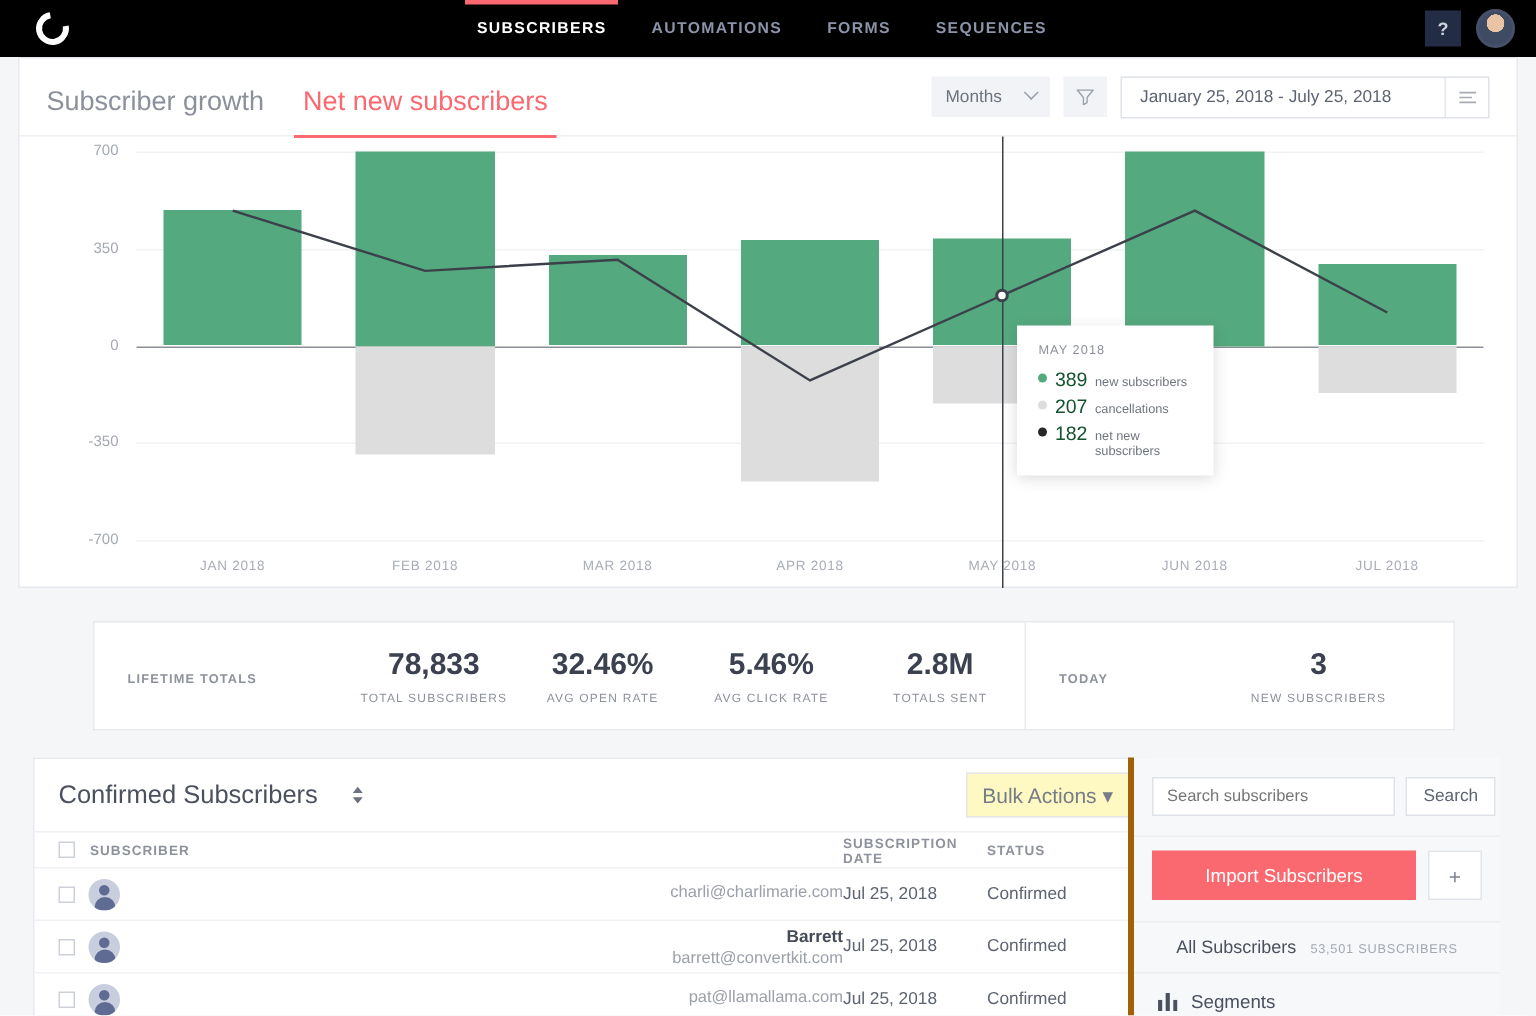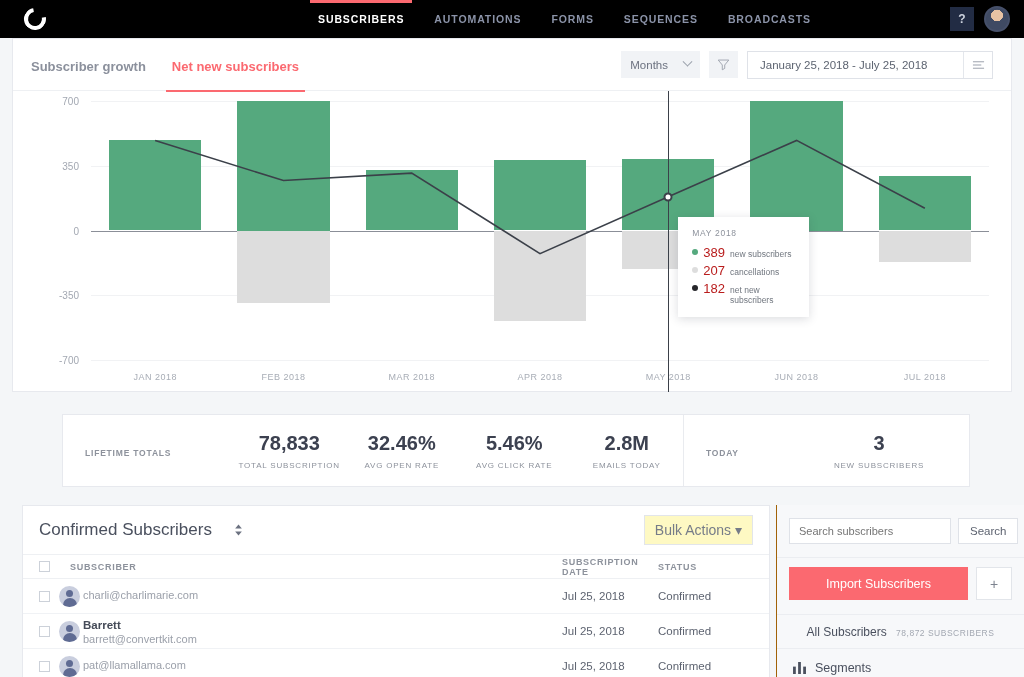--- a/index.html
+++ b/index.html
@@ -50,22 +50,22 @@
   
   .chart-card {
     position: absolute; top: 38px; left: 12px; width: 1000px; height: 354px;
     background: #fff; border: 1px solid #e7e9ee;
   }
   .chart-head {
     height: 52px; display: flex; align-items: center; padding: 0 18px;
     border-bottom: 1px solid #eef0f3;
   }
   .ctab {
-    font-size: 13px; color: #8b909c; margin-right: 26px;
-    cursor: pointer; position: relative; height: 52px; line-height: 56px; font-weight: bold;
+    font-size: 18px; color: #8b909c; margin-right: 26px;
+    cursor: pointer; position: relative; height: 52px; line-height: 56px;
   }
   .ctab.active { color: #fb6970; }
   .ctab.active::after {
     content: ""; position: absolute; bottom: -1px; left: -6px; right: -6px;
     height: 2px; background: #fb6970;
   }
   .chart-controls { margin-left: auto; display: flex; align-items: center; gap: 9px; }
   .sel-months {
     background: #f1f3f6; height: 27px; display: flex; align-items: center;
     padding: 0 9px; gap: 16px; font-size: 11.5px; color: #6c7280; cursor: pointer;
@@ -108,21 +108,21 @@
     position: absolute; width: 9px; height: 9px; border-radius: 50%;
     background: #fff; border: 2px solid #3b4049; transform: translate(-50%,-50%);
   }
   .tooltip {
     position: absolute; background: #fff; box-shadow: 0 2px 9px rgba(40,48,66,.17);
     padding: 11px 14px 12px; width: 131px;
   }
   .tt-title { font-size: 8.5px; color: #8d929c; letter-spacing: .7px; margin-bottom: 7px; }
   .tt-row { display: flex; align-items: baseline; gap: 5px; margin-top: 3px; }
   .tt-dot { width: 6px; height: 6px; border-radius: 50%; flex: none; transform: translateY(-2px); }
-  .tt-val { font-size: 13px; color: #b91c1c; }
+  .tt-val { font-size: 13px; color: #14532d; }
   .tt-lbl { font-size: 8.5px; color: #70767f; }
 
   
   .stats-card {
     position: absolute; top: 414px; left: 62px; width: 908px; height: 73px;
     background: #fff; border: 1px solid #e7e9ee; display: flex; align-items: center;
   }
   .stat-tag { font-size: 8.5px; color: #8d929c; letter-spacing: .8px; white-space: nowrap; font-weight: bold; }
   .stat { text-align: center; }
   .stat-val { font-size: 20px; color: #3c4150; font-weight: bold; }
@@ -140,43 +140,43 @@
   .bulk-btn {
     margin-left: auto; border: 1px solid #e2e5ea; background: #fef9c3;
     font-size: 14px; color: #767c88; padding: 6px 10px; cursor: pointer;
   }
   .thead {
     display: flex; align-items: center; height: 25px; padding: 0 16px;
     border-top: 1px solid #eef0f3; border-bottom: 1px solid #eef0f3;
     font-size: 9px; color: #8d929c; letter-spacing: .7px; font-weight: bold;
   }
   .cb { width: 11px; height: 11px; border: 1px solid #ccd1d9; background: #fff; flex: none; cursor: pointer; }
-  .col-sub { flex: 1; margin-left: 20px; }
+  .col-sub { flex: 1; margin-left: 10px; }
   .col-date { width: 96px; }
   .col-status { width: 95px; }
   .trow {
     display: flex; align-items: center; height: 35px; padding: 0 16px;
     border-bottom: 1px solid #f0f2f5;
   }
   .av {
     width: 21px; height: 21px; border-radius: 50%; background: #c9cede; flex: none;
     margin-left: 9px; position: relative; overflow: hidden;
   }
   .av::before { content:""; position:absolute; width:7px; height:7px; border-radius:50%; background:#5f6b93; left:7px; top:4px; }
   .av::after { content:""; position:absolute; width:14px; height:9px; border-radius:7px 7px 0 0; background:#5f6b93; left:3.5px; top:12px; }
-  .cell-sub { flex: 1; margin-left: 3px; }
+  .cell-sub { flex: 1; margin-left: 3px; text-align: right; }
   .sname { font-size: 11.5px; color: #454b58; font-weight: bold; line-height: 1.25; }
   .semail { font-size: 11px; color: #9ba0aa; line-height: 1.25; }
   .cell-date { width: 96px; font-size: 11.5px; color: #5d6370; }
   .cell-status { width: 95px; font-size: 11.5px; color: #5d6370; }
 
   
   .rside {
-    position: absolute; top: 505px; left: 776px; width: 248px; bottom: 0;
-    background: #f7f8fa; border-left: 1px solid #a16207;
+    position: absolute; top: 505px; left: 752px; width: 248px; bottom: 0;
+    background: #f7f8fa; border-left: 4px solid #a16207;
   }
   .rs-search { display: flex; gap: 7px; padding: 13px 12px; align-items: center; }
   .s-input {
     flex: 1; height: 26px; border: 1px solid #dfe2e8; background: #fff;
     font-size: 11px; color: #9ba0aa; padding: 0 9px;
     font-family: "Liberation Sans", sans-serif;
   }
   .s-btn {
     border: 1px solid #dfe2e8; background: #fff; height: 26px;
     font-size: 11.5px; color: #5d6370; padding: 0 11px; cursor: pointer;
@@ -206,21 +206,20 @@
 
 <div class="topnav">
   <div class="logo-wrap">
     <div class="logo-mark"></div>
   </div>
   <div class="nav-items">
     <div class="nav-item active"><span>SUBSCRIBERS</span></div>
     <div class="nav-item"><span>AUTOMATIONS</span></div>
     <div class="nav-item"><span>FORMS</span></div>
     <div class="nav-item"><span>SEQUENCES</span></div>
-    <div class="nav-item"><span>BROADCASTS</span></div>
   </div>
   <div class="nav-right">
     <div class="help-btn">?</div>
     <div class="avatar-top"></div>
   </div>
 </div>
 
 <div class="chart-card">
   <div class="chart-head">
     <div class="ctab">Subscriber growth</div>
@@ -327,33 +326,33 @@
   </div>
 </div>
 
 <div class="stats-card">
   <div style="width:170px;padding-left:22px;">
     <span class="stat-tag">LIFETIME TOTALS</span>
   </div>
   <div id="lifetime-stats" style="flex:1;display:flex;">
       <div class="stat" style="flex:1">
         <div class="stat-val">78,833</div>
-        <div class="stat-lbl">TOTAL SUBSCRIPTION</div>
+        <div class="stat-lbl">TOTAL SUBSCRIBERS</div>
       </div>
       <div class="stat" style="flex:1">
         <div class="stat-val">32.46%</div>
         <div class="stat-lbl">AVG OPEN RATE</div>
       </div>
       <div class="stat" style="flex:1">
         <div class="stat-val">5.46%</div>
         <div class="stat-lbl">AVG CLICK RATE</div>
       </div>
       <div class="stat" style="flex:1">
         <div class="stat-val">2.8M</div>
-        <div class="stat-lbl">EMAILS TODAY</div>
+        <div class="stat-lbl">TOTALS SENT</div>
       </div>
     </div>
   <div class="vdiv"></div>
   <div style="width:105px;padding-left:22px;">
     <span class="stat-tag">TODAY</span>
   </div>
   <div id="today-stats" style="width:180px;display:flex;">
       <div class="stat" style="flex:1">
         <div class="stat-val">3</div>
         <div class="stat-lbl">NEW SUBSCRIBERS</div>
@@ -415,21 +414,21 @@
   <div class="rs-search">
     <input class="s-input" placeholder="Search subscribers" style="">
     <button class="s-btn">Search</button>
   </div>
   <div class="rs-actions">
     <button class="import-btn">Import Subscribers</button>
     <button class="plus-btn">+</button>
   </div>
   <div class="allsub">
     <span class="allsub-t">All Subscribers</span>
-    <span class="allsub-c">78,872 SUBSCRIBERS</span>
+    <span class="allsub-c">53,501 SUBSCRIBERS</span>
   </div>
   <div class="seg-row">
     <svg width="13" height="12" viewBox="0 0 14 13">
       <rect x="0" y="5" width="3" height="8" fill="#4a505e"></rect>
       <rect x="5.5" y="0" width="3" height="13" fill="#4a505e"></rect>
       <rect x="11" y="5" width="3" height="8" fill="#4a505e"></rect>
     </svg>
     <span class="seg-lbl">Segments</span>
   </div>
 </div>

